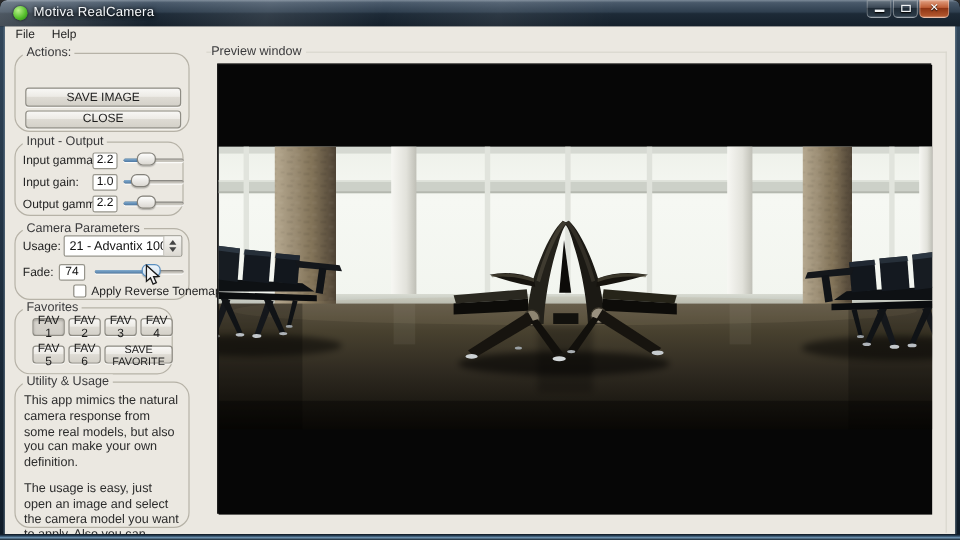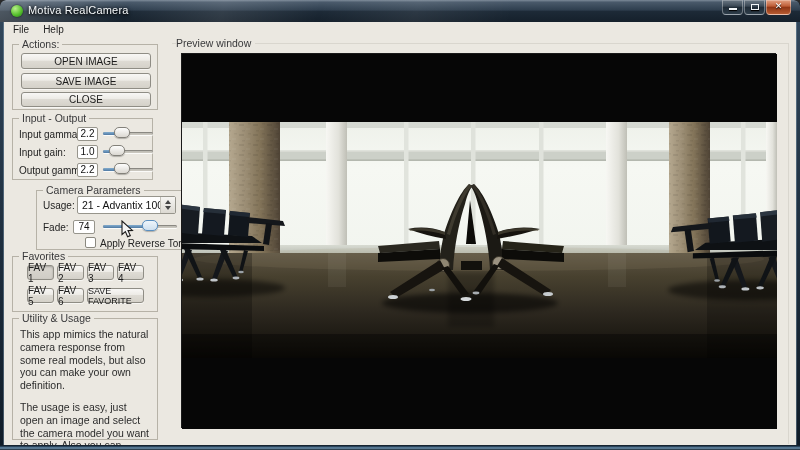--- a/index.html
+++ b/index.html
@@ -48,21 +48,21 @@
   .frame-side.left{ left:0; box-shadow:inset -1px 0 0 rgba(160,190,210,.35); }
   .frame-side.right{ right:0; box-shadow:inset 1px 0 0 rgba(160,190,210,.35); }
   .frame-bottom{ position:absolute; left:0; right:0; bottom:0; height:5px; z-index:6;
     background:linear-gradient(180deg,#0c131b 0%,#2e4a63 40%,#7momo 0%, #6f93b0 60%,#17242f 100%);
     background:linear-gradient(180deg,#0c131b 0%,#2e4a63 35%,#6f93b0 60%,#17242f 100%); }
   
   .client{ position:absolute; left:4px; right:4px; top:22px; bottom:5px; background:#ebe8e1; color:#1f1f1f; }
   .menubar{ position:absolute; top:0; left:2px; height:17px; display:flex; font-size:10px; }
   .menu-item{ padding:2px 7px 0 7px; }
   
-  .group{ position:absolute; border:1px solid #b6b2a7; border-radius:0; }
+  .group{ position:absolute; border:1px solid #b6b2a7; border-radius:13px; }
   .group-label{ position:absolute; top:-7px; left:6px; background:#ebe8e1; padding:0 3px; font-size:10.5px; color:#39393b; white-space:nowrap; }
   
   .btn{
     position:absolute; display:flex; align-items:center; justify-content:center;
     font-size:10px; color:#1c1c1c; border:1px solid #8f8d85; border-radius:3px;
     background:linear-gradient(180deg,#f8f7f5 0%,#edebe6 45%,#dedbd4 50%,#d4d1c9 100%);
     box-shadow:0 1px 0 rgba(255,255,255,.6);
   }
   .btn.active{
     background:linear-gradient(180deg,#d9d6cf 0%,#cfccc5 100%);
@@ -131,21 +131,20 @@
 
   <div class="client">
 
     <div class="menubar">
       <div class="menu-item">File</div>
       <div class="menu-item">Help</div>
     </div>
 
     <div class="group" style="left:8px; top:22px; width:146px; height:66px;">
       <div class="group-label">Actions:</div>
-      <div class="btn" style="left:8px; top:8px; width:130px; height:16px;">OPEN IMAGE</div>
       <div class="btn" style="left:8px; top:47px; width:130px; height:15px;">CLOSE</div>
       <div class="btn" style="left:8px; top:28px; width:130px; height:16px;">SAVE IMAGE</div>
     </div>
 
     <div class="group" style="left:8px; top:96px; width:141px; height:62px;">
       <div class="group-label">Input - Output</div>
 
       <div class="row-label" style="left:6px; top:10px;">Input gamma:</div>
       <div class="valbox" style="left:64px; top:8px; width:21px; height:14px;">2.2</div>
       <div class="slider" style="left:90px; top:8px; width:50px;">
@@ -164,21 +163,21 @@
 
       <div class="row-label" style="left:6px; top:46px;">Output gamma:</div>
       <div class="valbox" style="left:64px; top:44px; width:21px; height:14px;">2.2</div>
       <div class="slider" style="left:90px; top:44px; width:50px;">
         <div class="sl-track"></div>
           <div class="sl-fill" style="width: 38%;"></div>
           <div class="sl-handle" style="left: calc(38% - 8px);"></div>
       </div>
     </div>
 
-    <div class="group" style="left:8px; top:168px; width:146px; height:60px;margin-left:24px;">
+    <div class="group" style="left:8px; top:168px; width:146px; height:60px;">
       <div class="group-label">Camera Parameters</div>
 
       <div class="row-label" style="left:6px; top:9px;">Usage:</div>
       <div class="combo" style="left:40px; top:5px; right:5px; height:18px;">
         <div class="combo-text">21 - Advantix 100</div>
         <div class="combo-spin">
           <div class="tri-up"></div>
           <div class="tri-down"></div>
         </div>
       </div>
@@ -188,21 +187,21 @@
       <div class="slider" style="left:66px; top:29px; width:74px;">
         <div class="sl-track"></div>
           <div class="sl-fill" style="width: 63%;"></div>
           <div class="sl-handle hover" style="left: calc(63% - 8px);"></div>
       </div>
 
       <div class="checkbox" style="left:48px; top:46px;"></div>
       <div class="check-label" style="left:63px; top:47px;">Apply Reverse Tonemap</div>
     </div>
 
-    <div class="group" style="left:8px; top:234px; width:146px; height:56px;">
+    <div class="group" style="left:8px; top:234px; width:132px; height:56px;text-align:center;">
       <div class="group-label">Favorites</div>
       <div class="btn active" style="left:14px; top:8px;  width:27px; height:15px;">FAV 1</div>
       <div class="btn" style="left:44px; top:8px;  width:27px; height:15px;">FAV 2</div>
       <div class="btn" style="left:74px; top:8px;  width:27px; height:15px;">FAV 3</div>
       <div class="btn" style="left:104px;top:8px;  width:27px; height:15px;">FAV 4</div>
       <div class="btn" style="left:14px; top:31px; width:27px; height:15px;">FAV 5</div>
       <div class="btn" style="left:44px; top:31px; width:27px; height:15px;">FAV 6</div>
       <div class="btn" style="left:74px; top:31px; width:57px; height:15px; font-size:9px;">SAVE FAVORITE</div>
     </div>
 

